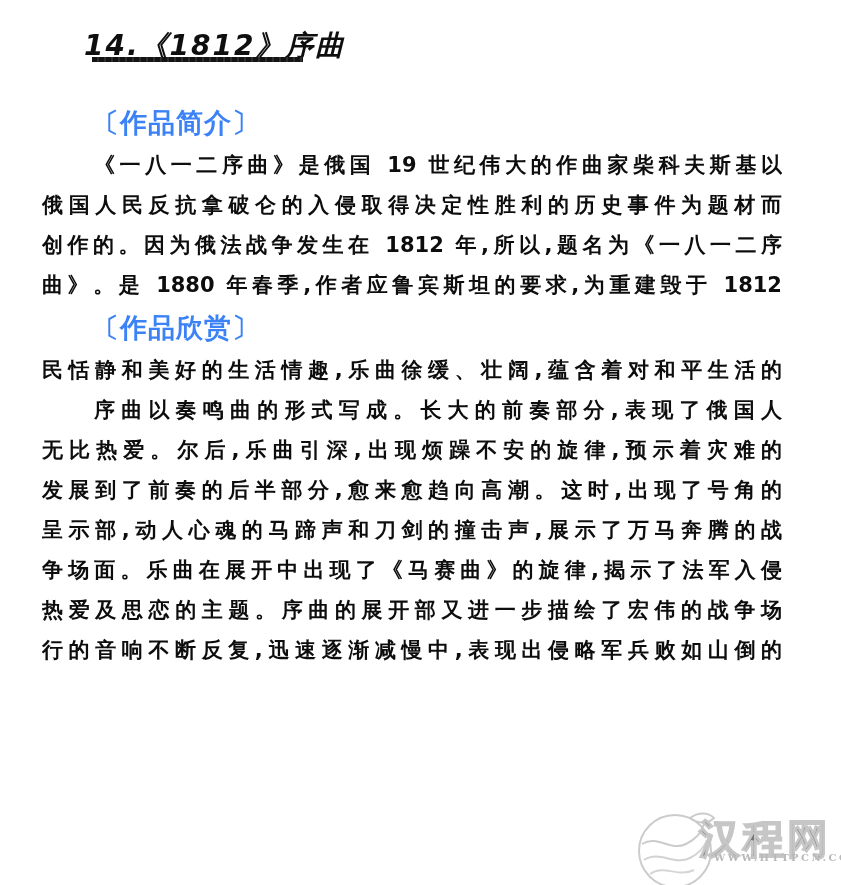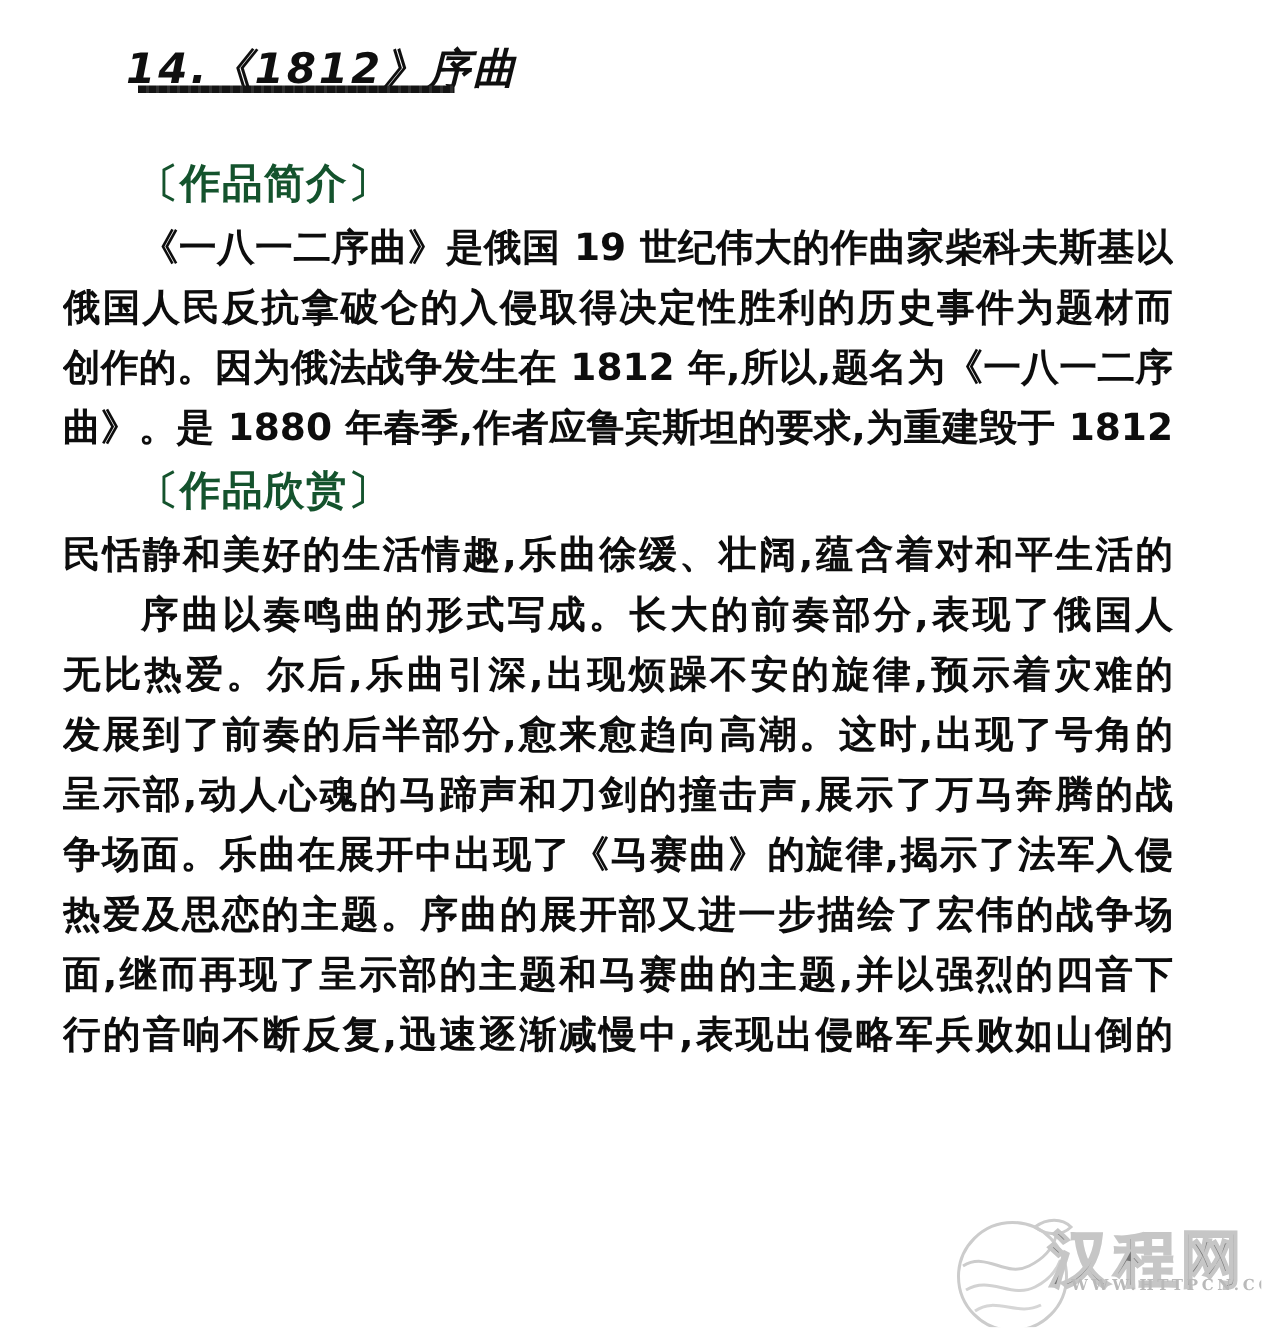--- a/index.html
+++ b/index.html
@@ -48,28 +48,28 @@
     top: 100px;
     width: 740px;
     z-index: 1;
   }
   .section-heading {
     height: 45px;
     line-height: 45px;
     margin-left: 50px;
     font-size: 27px;
     font-weight: 800;
-    color: #14532d;
+    color: #3b82f6;
     letter-spacing: 1px;
     white-space: nowrap;
   }
   .text-line {
     height: 40px;
     line-height: 40px;
-    font-size: 25px;
+    font-size: 21px;
     font-weight: 700;
     color: #0d0d0d;
     text-align: justify;
     text-align-last: justify;
     text-justify: inter-ideograph;
     overflow: hidden;
   }
   .text-line.indent { text-indent: 52px; }
   .text-line.short   { text-align-last: left; }
   .wm-logo {
@@ -128,17 +128,16 @@
       <div class="text-line">创作的。因为俄法战争发生在 1812 年,所以,题名为《一八一二序</div>
       <div class="text-line">曲》。是 1880 年春季,作者应鲁宾斯坦的要求,为重建毁于 1812</div>
       <div class="section-heading">〔作品欣赏〕</div>
       <div class="text-line">民恬静和美好的生活情趣,乐曲徐缓、壮阔,蕴含着对和平生活的</div>
       <div class="text-line indent">序曲以奏鸣曲的形式写成。长大的前奏部分,表现了俄国人</div>
       <div class="text-line">无比热爱。尔后,乐曲引深,出现烦躁不安的旋律,预示着灾难的</div>
       <div class="text-line">发展到了前奏的后半部分,愈来愈趋向高潮。这时,出现了号角的</div>
       <div class="text-line">呈示部,动人心魂的马蹄声和刀剑的撞击声,展示了万马奔腾的战</div>
       <div class="text-line">争场面。乐曲在展开中出现了《马赛曲》的旋律,揭示了法军入侵</div>
       <div class="text-line">热爱及思恋的主题。序曲的展开部又进一步描绘了宏伟的战争场</div>
-      <div class="text-line">面,继而再现了呈示部的主题和马赛曲的主题,并以强烈的四音下</div>
       <div class="text-line">行的音响不断反复,迅速逐渐减慢中,表现出侵略军兵败如山倒的</div>
     </div>
 
 </div>
 
 </body></html>

